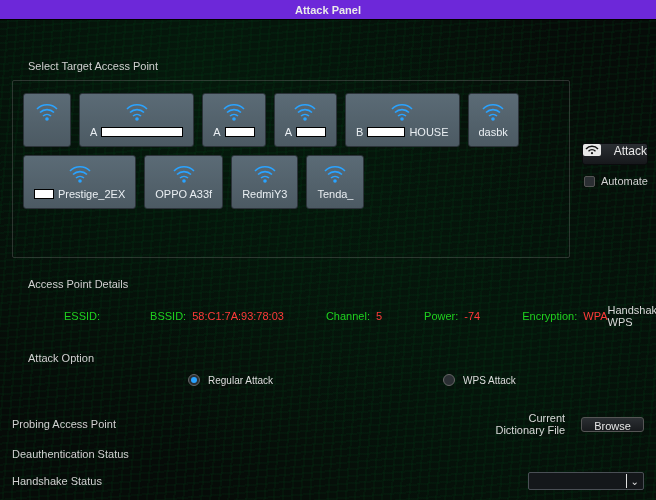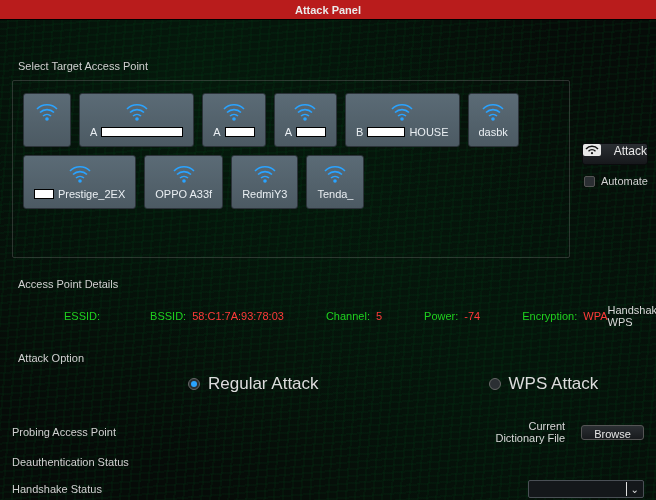--- a/index.html
+++ b/index.html
@@ -17,28 +17,28 @@
     position:absolute; inset:0;
     background:
       repeating-linear-gradient(95deg, rgba(0,60,20,.18) 0 2px, transparent 2px 9px),
       repeating-linear-gradient(175deg, rgba(0,80,30,.12) 0 2px, transparent 2px 7px),
       radial-gradient(circle at 30% 20%, rgba(0,70,25,.25), transparent 60%),
       radial-gradient(circle at 75% 70%, rgba(0,70,25,.18), transparent 55%);
     pointer-events:none;
   }
   .titlebar {
     position:relative;
-    background:#b91c1c; height:20px; line-height:20px;
+    background:#6d28d9; height:20px; line-height:20px;
     text-align:center; font-size:11px; font-weight:600; color:#eaeaea;
     border-bottom:1px solid #000;
   }
 
   .main-area { position:relative; padding: 8px 12px 0 12px; }
 
-  .section-label { font-size:11px; color:#d0d0d0; margin: 32px 0 8px 6px; }
+  .section-label { font-size:11px; color:#d0d0d0; margin: 32px 0 8px 16px; }
 
   .panel-box {
     border:1px solid rgba(120,120,120,.35);
     border-radius:2px;
     padding:12px 10px 48px 10px;
     position:relative;
     width:558px;
   }
 
   .ap-grid { display:flex; flex-wrap:wrap; gap:8px; }
@@ -82,21 +82,21 @@
   }
 
   .details-row { display:flex; align-items:center; gap:0; margin-top:14px; font-size:11px;}
   .details-row .pair { display:flex; gap:6px; align-items:baseline; }
   .k { color:#1fd11f; }
   .v { color:#ff3a3a; }
   .wps { color:#d8d8d8; margin-left:auto; margin-right:6px;}
 
   .attack-option { margin-top:24px; }
   .opts { display:flex; align-items:center; gap:170px; margin:10px 0 0 176px;}
-  .radio { display:flex; align-items:center; gap:8px; font-size:17px; color:#dcdcdc; }
+  .radio { display:flex; align-items:center; gap:8px; font-size:10px; color:#dcdcdc; }
   .rdot {
     width:12px; height:12px; border-radius:50%; background:#2b2f33; border:1px solid #666;
     display:flex; align-items:center; justify-content:center;
   }
   .rdot.checked::after{content:""; width:6px; height:6px; border-radius:50%; background:#2aa3ff;}
 
   .status-grid {
     margin-top:26px;
     display:grid;
     grid-template-columns: 160px 1fr 160px;

